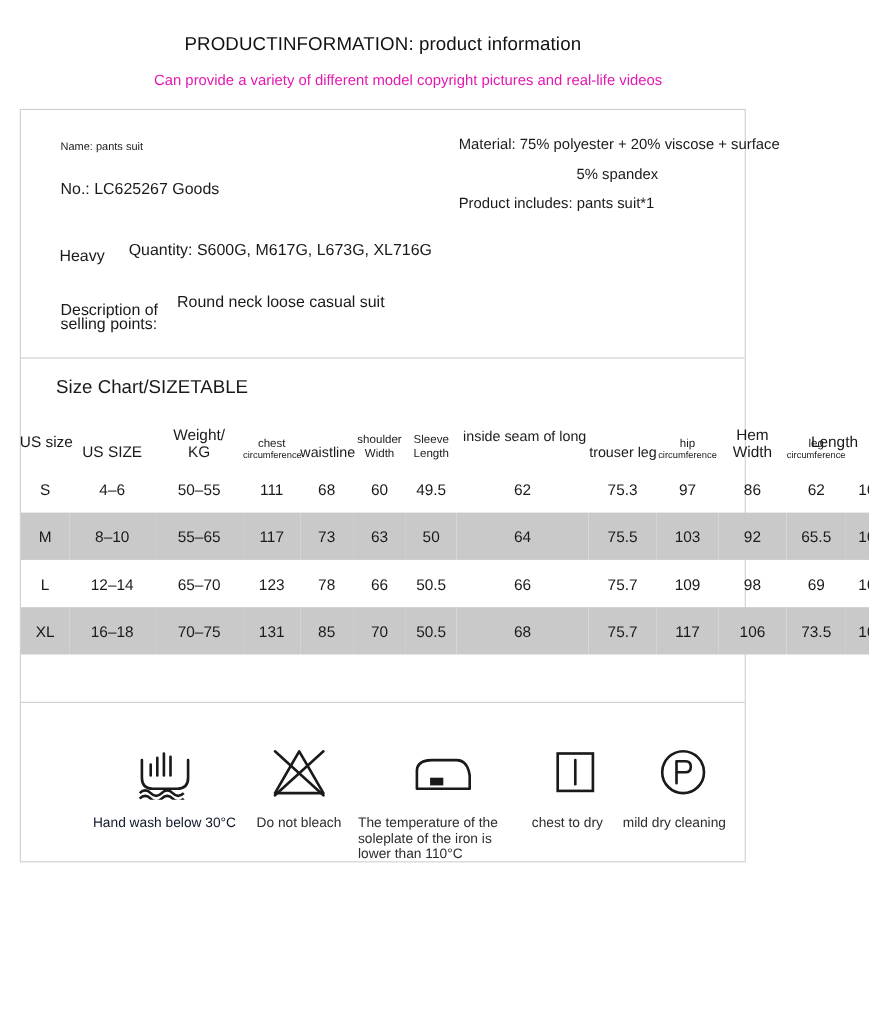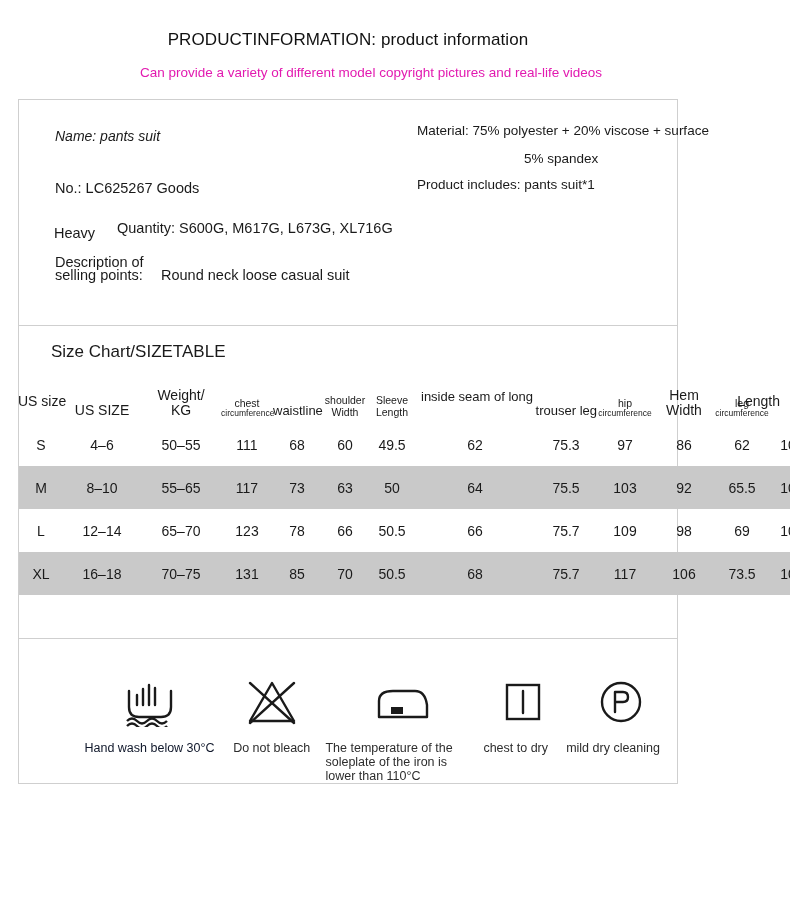--- a/index.html
+++ b/index.html
@@ -151,27 +151,27 @@
 <body>
 
 <div class="page">
 
   <div class="title">PRODUCTINFORMATION: product information</div>
   <div class="subtitle">Can provide a variety of different model copyright pictures and real-life videos</div>
 
   <div class="panel">
 
     <div class="info">
-      <div class="ln" style="left:36px; top:28px; font-size:14px;font-style:italic;">Name: pants suit</div>
-      <div class="ln" style="left:36px; top:80px;">No.: LC625267 Goods</div>
+      <div class="ln" style="left:36px; top:28px; font-size:10px;">Name: pants suit</div>
+      <div class="ln" style="left:36px; top:64px;">No.: LC625267 Goods</div>
 
       <div class="ln lbl-small" style="left:35px; top:125px;">Heavy</div>
       <div class="ln" style="left:98px; top:120px;">Quantity: S600G, M617G, L673G, XL716G</div>
 
-      <div class="ln lbl-mid" style="left:36px; top:156px; width:100px; white-space:normal;">Description of selling points:</div>
+      <div class="ln lbl-mid" style="left:36px; top:176px; width:100px; white-space:normal;">Description of selling points:</div>
       <div class="ln" style="left:142px; top:167px;">Round neck loose casual suit</div>
 
       <div class="ln" style="left:398px; top:23px; font-size:13.5px;">Material: 75% polyester + 20% viscose + surface</div>
       <div class="ln" style="left:505px; top:51px; font-size:13.5px;">5% spandex</div>
       <div class="ln" style="left:398px; top:77px; font-size:13.5px;">Product includes: pants suit*1</div>
     </div>
 
     <div class="divider"></div>
 
     <div style="position:relative;">

